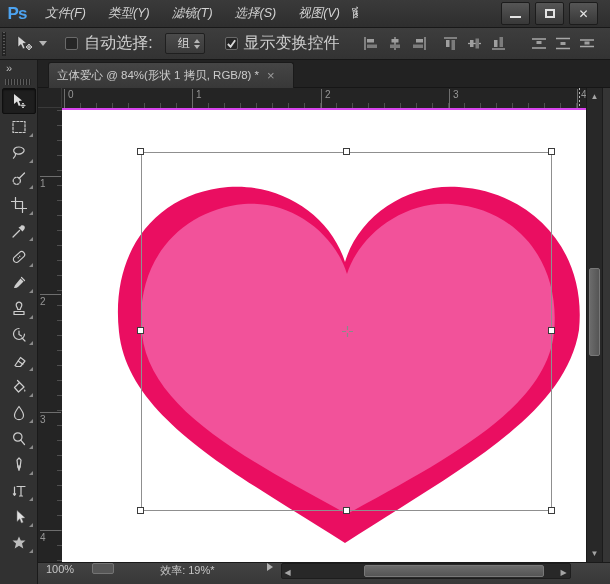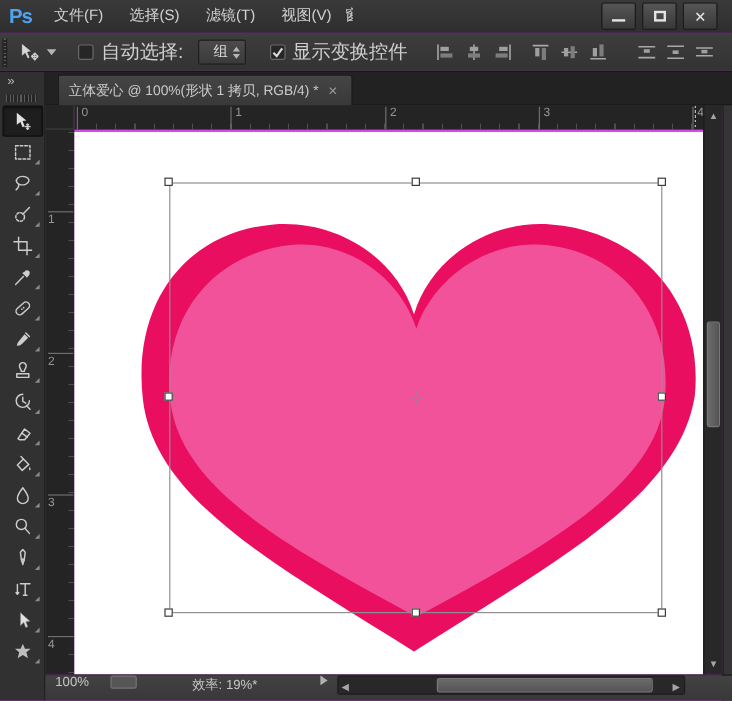--- a/index.html
+++ b/index.html
@@ -16,21 +16,21 @@
     background:linear-gradient(#3a3a3a,#2e2e2e);
     border-bottom:1px solid #181818;
     display:flex; align-items:center;
   }
   .ps-logo {
     width:34px; text-align:center;
     color:#4da3f0; font-weight:bold; font-size:17px; letter-spacing:-1px;
   }
   .menu-items { display:flex; align-items:center; }
   .menu-item {
-    color:#d2d2d2; font-size:12.5px; padding:6px 11px; cursor:default; white-space:nowrap;
+    color:#d2d2d2; font-size:12.5px; padding:6px 11px; cursor:default; white-space:nowrap;font-style:italic;
   }
   .menu-clip {
     color:#d2d2d2; font-size:12.5px; width:7px; overflow:hidden; white-space:nowrap;
     display:inline-block;
   }
   .winctrl { position:absolute; right:12px; top:2px; display:flex; gap:5px; }
   .winbtn {
     width:29px; height:23px; border:1px solid #1c1c1c; border-radius:2px;
     background:linear-gradient(#565656,#383838);
     display:flex; align-items:center; justify-content:center;
@@ -198,22 +198,23 @@
 </style>
 </head>
 <body>
 
 <div id="app">
 
   <div class="menubar">
     <div class="ps-logo">Ps</div>
     <div class="menu-items">
       <span class="menu-item">文件(F)</span>
+      <span class="menu-item">类型(Y)</span>
+      <span class="menu-item">滤镜(T)</span>
       <span class="menu-item">选择(S)</span>
-      <span class="menu-item">滤镜(T)</span>
       <span class="menu-item">视图(V)</span>
       <span class="menu-clip">窗口(W)</span>
     </div>
     <div class="winctrl">
       <div class="winbtn">
           <span class="glyph-min"></span>
         </div>
       <div class="winbtn">
           <span class="glyph-max"></span>
         </div>
@@ -320,21 +321,21 @@
     </div>
     <div class="vsep"></div>
   </div>
 
   <div class="tabbar">
     <div class="tool-dock-head">
       <span class="collapse-arrows">»</span>
       <span class="dock-grip"></span>
     </div>
     <div class="doc-tab">
-      <span class="title">立体爱心 @ 100%(形状 1 拷贝, RGB/4) *</span>
+      <span class="title">立体爱心 @ 84%(形状 1 拷贝, RGB/8) *</span>
       <span class="close">×</span>
     </div>
   </div>
 
   <div class="toolbar">
     <div class="tool selected">
       <svg width="16" height="16" viewBox="0 0 16 16">
         <path d="M3 1 L3 11 L6 8.6 L7.8 13 L9.6 12.2 L7.8 7.9 L11 7.5 Z" fill="#e0e0e0" stroke="none"></path>
         <path d="M12 10 v5 M9.5 12.5 h5 M12 10 l-1.2 1.4 M12 10 l1.2 1.4 M12 15 l-1.2 -1.4 M12 15 l1.2 -1.4" stroke="#d0d0d0" stroke-width="0.9" fill="none"></path>
       </svg>

